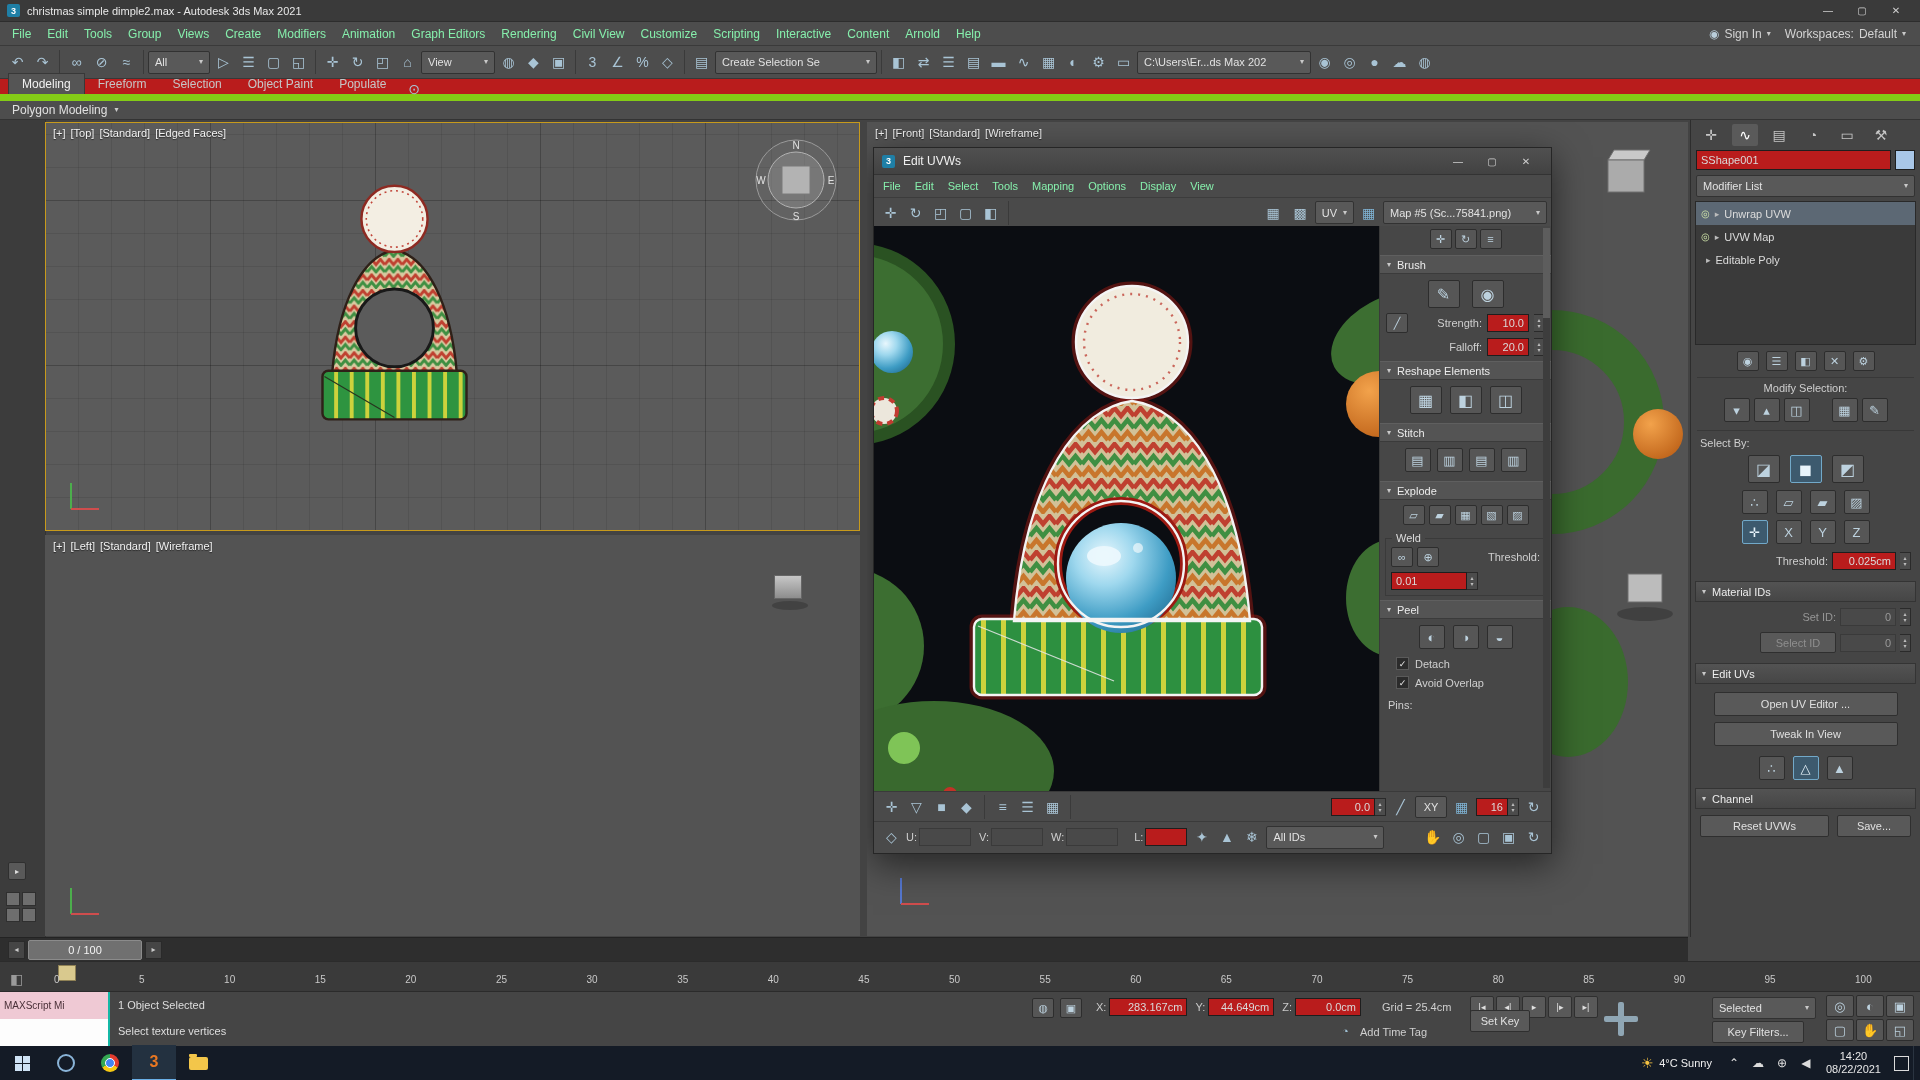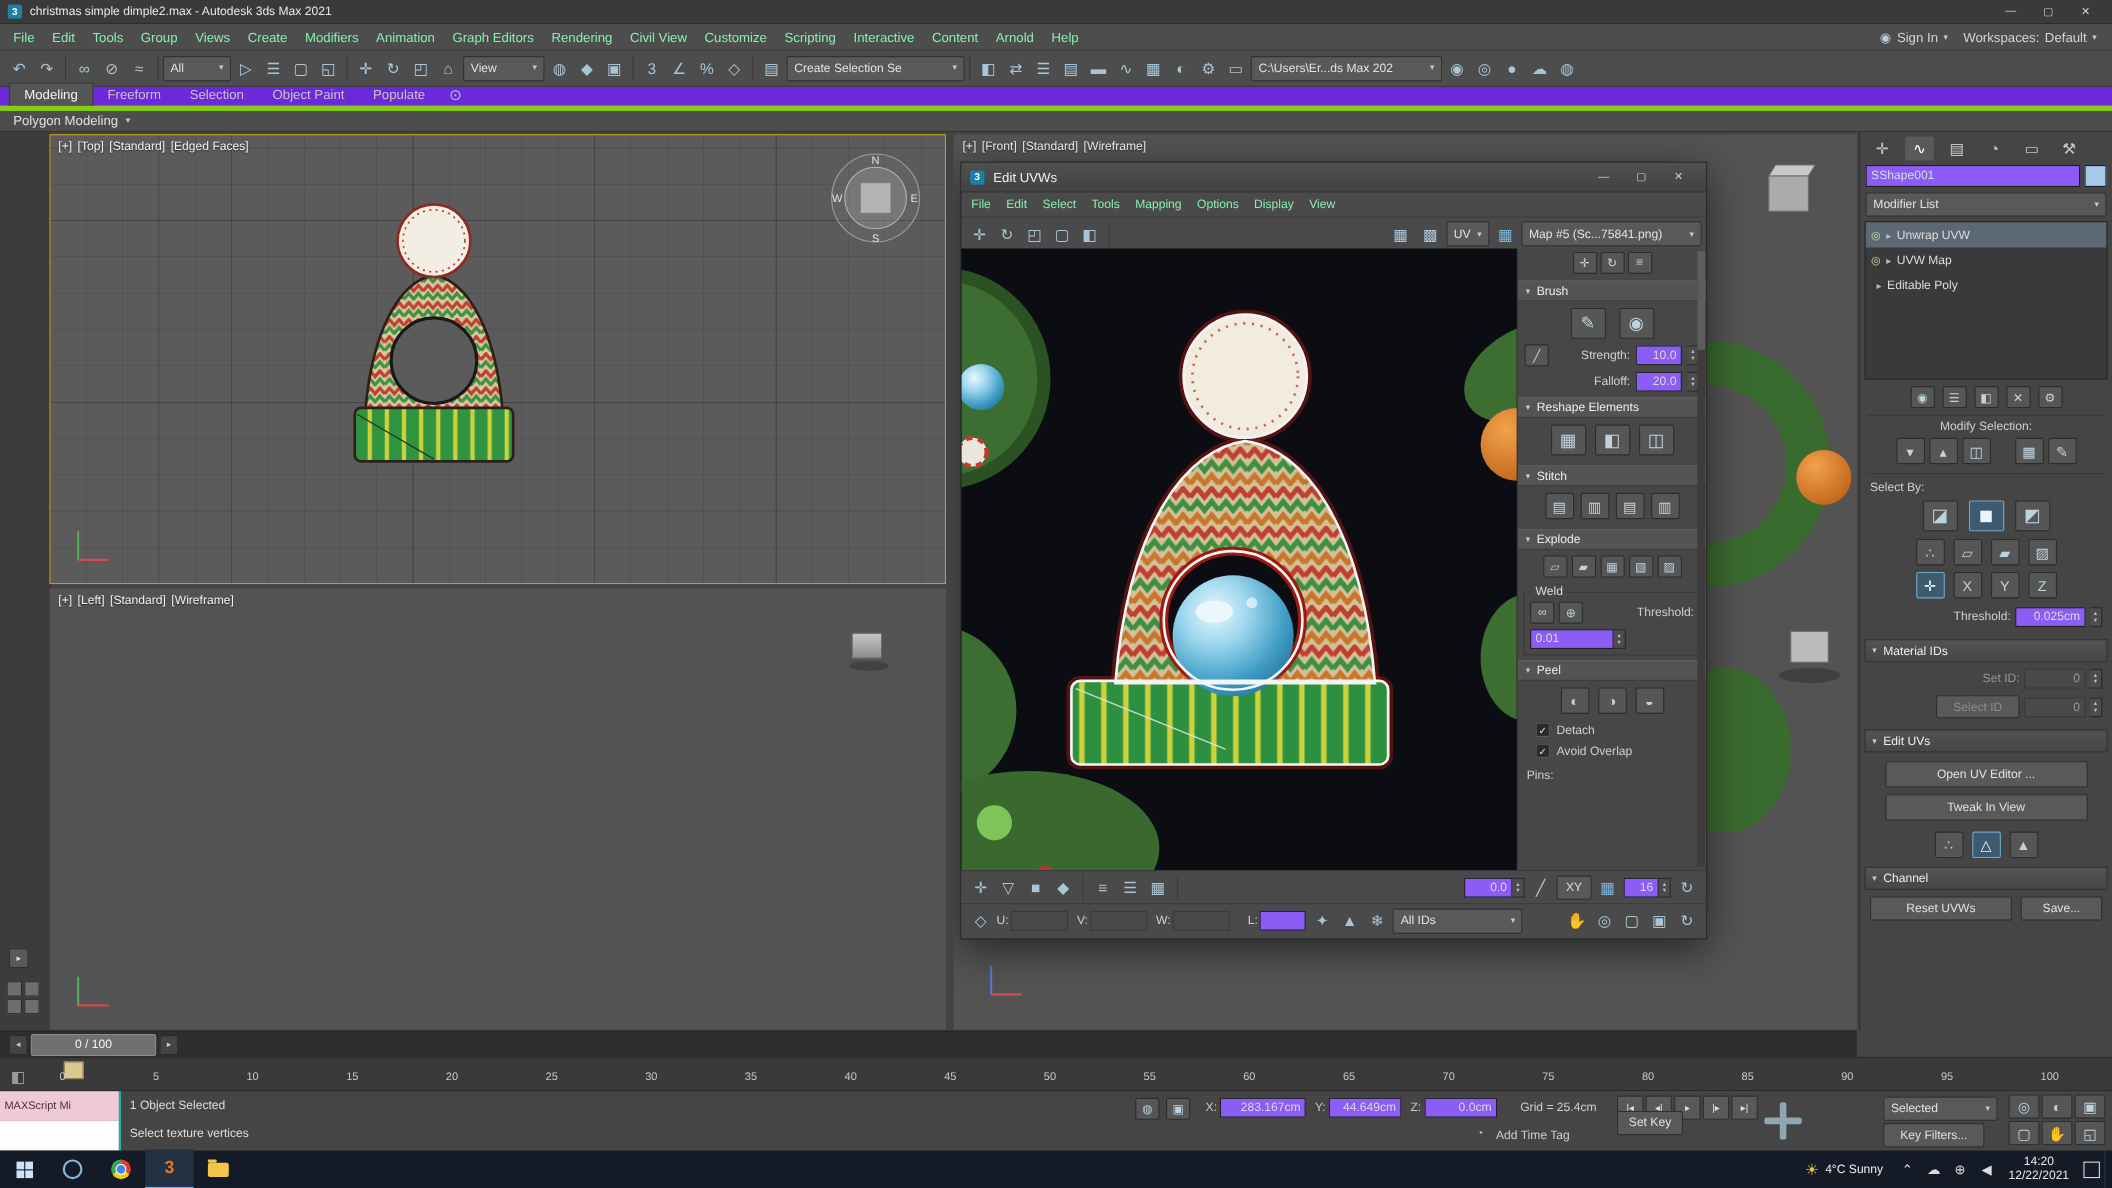--- a/index.html
+++ b/index.html
@@ -21,43 +21,43 @@
   .mitem{padding:0 8px;height:24px;display:flex;align-items:center;color:#86efac;font-size:12px;white-space:nowrap}
   .mright{margin-left:auto;display:flex;align-items:center;gap:14px;padding-right:10px}
   
   .toolbar{left:0;top:46px;width:1920px;height:33px;background:#4d4d4d;border-bottom:1px solid #383838;
     display:flex;align-items:center;gap:1px;padding:0 5px;box-sizing:border-box}
   .tico{min-width:25px;height:26px;display:flex;align-items:center;justify-content:center;color:#a9c4d5;font-size:14px}
   .tsep{width:1px;height:24px;background:#3a3a3a;margin:0 3px}
   .dd{height:21px;background:#595959;border:1px solid #323232;border-radius:2px;display:flex;align-items:center;
     padding:0 6px;gap:6px;font-size:11px;color:#e2e2e2;white-space:nowrap}
   
-  .ribbon{left:0;top:79px;width:1920px;height:22px;background:#6d28d9;border-bottom:5px solid #84cc16;
-    display:flex;align-items:flex-end;gap:2px;padding:0 8px;box-sizing:border-box}
+  .ribbon{left:0;top:79px;width:1920px;height:22px;background:#b91c1c;border-bottom:7px solid #84cc16;
+    display:flex;gap:2px;padding:0 8px;box-sizing:border-box}
   .rtab{padding:3px 13px;font-size:12px;color:#c6c6c6}
   .rtab.on{background:#555;color:#f2f2f2;border:1px solid #383838;border-bottom:none}
   .polyrow{left:0;top:101px;width:1920px;height:19px;background:#4d4d4d;border-bottom:1px solid #333;
     display:flex;align-items:center;gap:7px;padding:0 12px;box-sizing:border-box;font-size:12px;color:#e0e0e0}
   
   .viewport{position:absolute;overflow:hidden;background:#545454}
   .vp-grid{background-color:#5b5b5b;background-image:
     repeating-linear-gradient(90deg,rgba(0,0,0,.16) 0 1px,transparent 1px 165px),
     repeating-linear-gradient(0deg,rgba(0,0,0,.16) 0 1px,transparent 1px 165px),
     repeating-linear-gradient(90deg,rgba(0,0,0,.09) 0 1px,transparent 1px 33px),
     repeating-linear-gradient(0deg,rgba(0,0,0,.09) 0 1px,transparent 1px 33px)}
   .vp-active{outline:1px solid #c79a1c;outline-offset:-1px}
   .vplabel{position:absolute;left:8px;top:5px;display:flex;gap:5px;font-size:11px;color:#f2f2f2;
     text-shadow:0 1px 1px rgba(0,0,0,.55)}
   .gizmobox{position:absolute;width:26px;height:22px;background:linear-gradient(#c7c7c7,#8d8d8d);border:1px solid #666}
   .gizmoshadow{position:absolute;width:36px;height:9px;border-radius:50%;background:rgba(0,0,0,.2)}
   
   .btn{background:#595959;border:1px solid #2f2f2f;border-radius:2px;color:#e0e0e0;font-size:11px;
     display:flex;align-items:center;justify-content:center;white-space:nowrap}
   .btn.dis{color:#8e8e8e}
-  .fld{background:#8b5cf6;border:1px solid #1e1e1e;color:#dadada;font-size:11px;display:flex;align-items:center;
+  .fld{background:#b91c1c;border:1px solid #1e1e1e;color:#dadada;font-size:11px;display:flex;align-items:center;
     padding:0 4px;height:18px;box-sizing:border-box}
   .fld.dis{background:#494949;border-color:#3a3a3a;color:#999}
   .spin{display:flex;flex-direction:column;align-items:center;justify-content:center;width:11px;height:18px;
     background:#4c4c4c;border:1px solid #2a2a2a;border-left:none;color:#bdbdbd;box-sizing:border-box}
   .spin i{font-style:normal;font-size:6px;line-height:6px;display:block}
   .pico{width:26px;height:24px;background:#565656;border:1px solid #2d2d2d;border-radius:2px;
     display:flex;align-items:center;justify-content:center;color:#bdd2df;font-size:13px;box-sizing:border-box}
   .pico.sm{width:22px;height:20px;font-size:11px}
   .pico.lg{width:32px;height:28px;font-size:16px}
   .pico.on{background:#3d5a6e;border-color:#72a9c9;color:#e8f4fb}
@@ -910,21 +910,21 @@
     <span style="font-size:11px;color:#f0f0f0;padding-right:10px">4°C Sunny</span>
     <span class="trayico">⌃</span>
     <div class="r">
 
     <span class="trayico">☁</span>
         <span class="trayico">⊕</span>
         <span class="trayico">◀</span>
       </div>
     <span class="clock">
       <span>14:20</span>
-      <span>12/22/2021</span>
+      <span>08/22/2021</span>
     </span>
     <span class="trayico">
         <span style="width:13px;height:13px;border:1.5px solid #dcdcdc"></span>
       </span>
     <span style="width:6px;height:34px;border-left:1px solid #2a3440"></span>
   </div>
 
 </div>
 
 </body></html>

